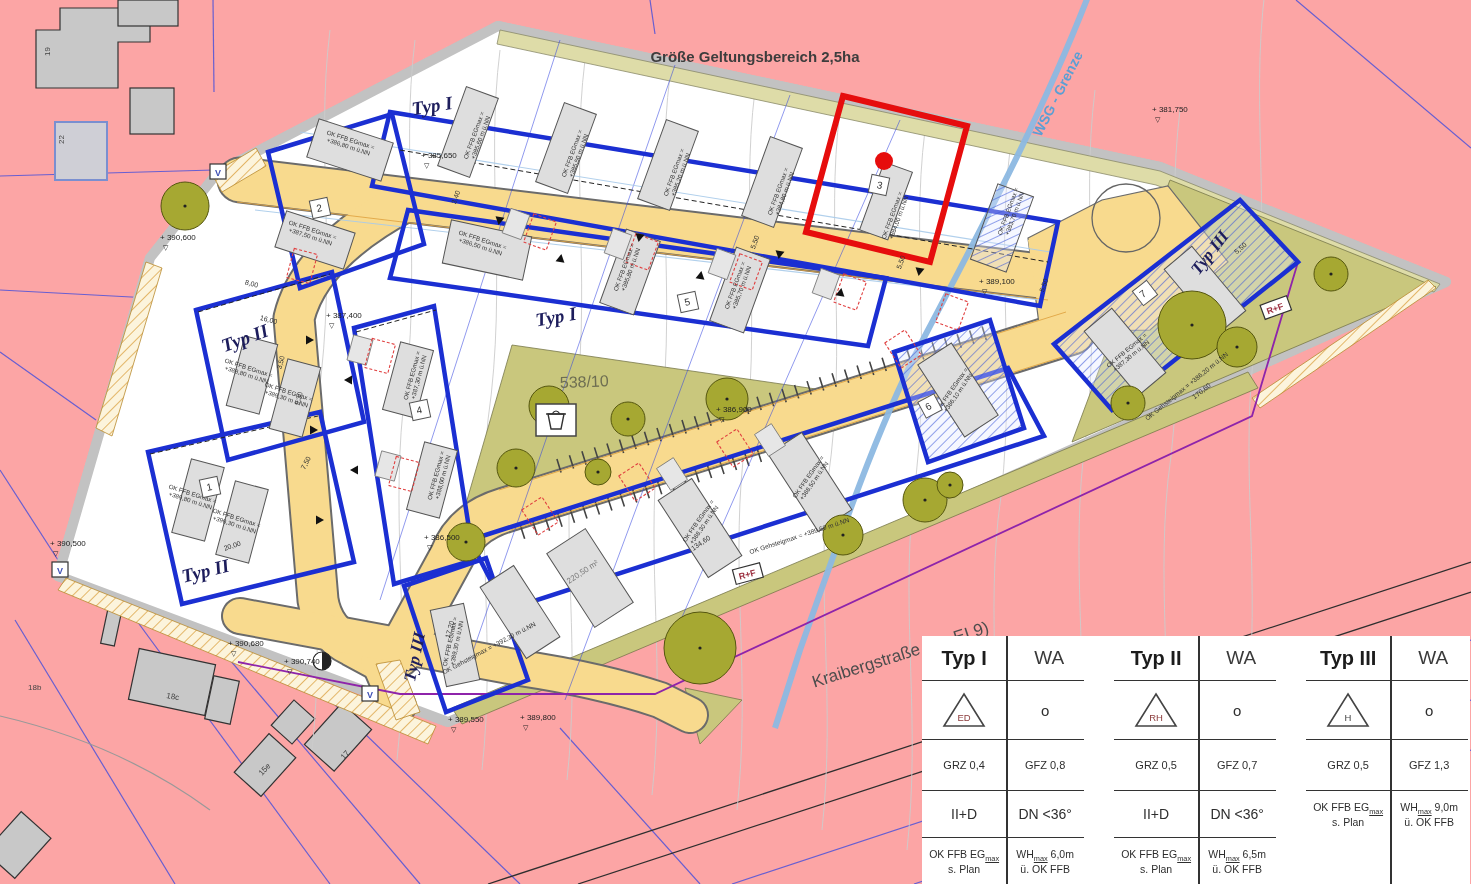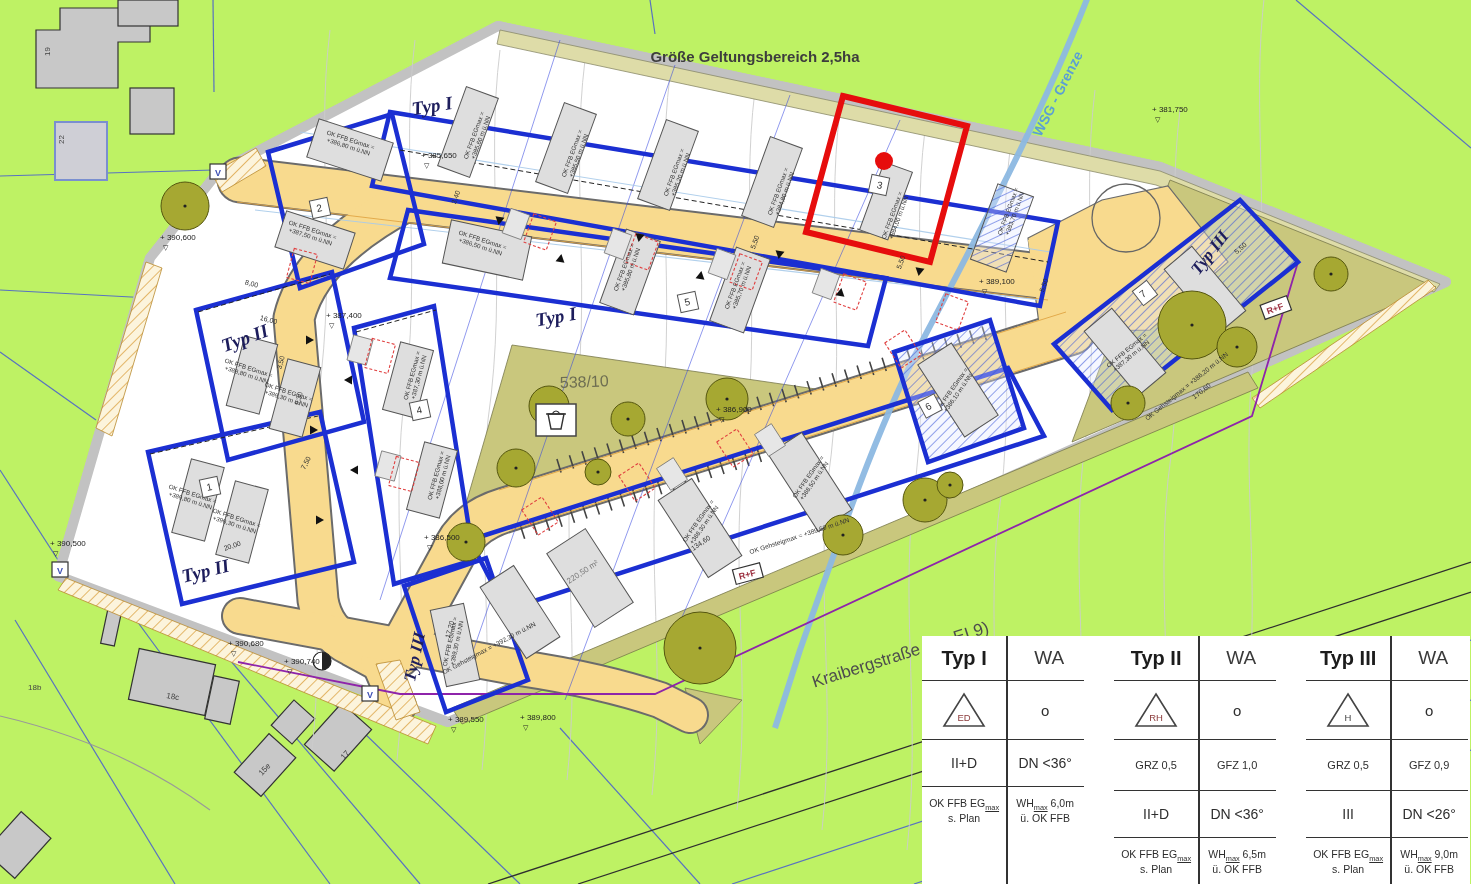--- a/index.html
+++ b/index.html
@@ -1,16 +1,16 @@
 <!DOCTYPE html>
 <html><head>
 <meta charset="utf-8">
 <style>
   html,body{margin:0;padding:0;background:#fff;}
-  .stage{position:relative;width:1471px;height:884px;background:#bef264;overflow:hidden;
+  .stage{position:relative;width:1471px;height:884px;background:#fca5a5;overflow:hidden;
          font-family:"Liberation Sans",sans-serif;}
   svg text{font-family:"Liberation Sans",sans-serif;}
   svg text.serif{font-family:"Liberation Serif",serif;font-style:italic;font-weight:bold;}
   
   .legend{position:absolute;left:922px;top:636px;width:548px;height:248px;display:flex;gap:30px;
           background:#fff;}
   .ltable{position:relative;width:162px;}
   .ldiv{position:absolute;top:0;bottom:0;left:52%;width:1.5px;background:#333;}
   .lrow{display:flex;align-items:center;}
   .lrow+.lrow{border-top:1.5px solid #333;}
@@ -411,20 +411,24 @@
         </div>
         <div class="lrow lsym">
           <div class="lc c1">
             <svg width="48" height="40">
               <path d="M24,4 L44,36 L4,36 Z" fill="none" stroke="#444" stroke-width="1.6"></path>
               <text x="24" y="31" text-anchor="middle" font-size="9.5" fill="#8a3a3a">ED</text>
             </svg>
           </div>
           <div class="lc c2">o</div>
         </div>
+        <div class="lrow lgrz">
+          <div class="lc c1">GRZ 0,4</div>
+          <div class="lc c2">GFZ 0,8</div>
+        </div>
         <div class="lrow lsto">
           <div class="lc c1">II+D</div>
           <div class="lc c2">DN &lt;36°</div>
         </div>
         <div class="lrow lffb">
           <div class="lc c1">
             <div>OK FFB EG<sub>max</sub></div>
             <div>s. Plan</div>
           </div>
           <div class="lc c2">
@@ -443,21 +447,21 @@
           <div class="lc c1">
             <svg width="48" height="40">
               <path d="M24,4 L44,36 L4,36 Z" fill="none" stroke="#444" stroke-width="1.6"></path>
               <text x="24" y="31" text-anchor="middle" font-size="9.5" fill="#8a3a3a">RH</text>
             </svg>
           </div>
           <div class="lc c2">o</div>
         </div>
         <div class="lrow lgrz">
           <div class="lc c1">GRZ 0,5</div>
-          <div class="lc c2">GFZ 1,0</div>
+          <div class="lc c2">GFZ 0,7</div>
         </div>
         <div class="lrow lsto">
           <div class="lc c1">II+D</div>
           <div class="lc c2">DN &lt;36°</div>
         </div>
         <div class="lrow lffb">
           <div class="lc c1">
             <div>OK FFB EG<sub>max</sub></div>
             <div>s. Plan</div>
           </div>
@@ -477,25 +481,21 @@
           <div class="lc c1">
             <svg width="48" height="40">
               <path d="M24,4 L44,36 L4,36 Z" fill="none" stroke="#444" stroke-width="1.6"></path>
               <text x="24" y="31" text-anchor="middle" font-size="9.5" fill="#444444">H</text>
             </svg>
           </div>
           <div class="lc c2">o</div>
         </div>
         <div class="lrow lgrz">
           <div class="lc c1">GRZ 0,5</div>
-          <div class="lc c2">GFZ 0,9</div>
-        </div>
-        <div class="lrow lsto">
-          <div class="lc c1">III</div>
-          <div class="lc c2">DN &lt;26°</div>
+          <div class="lc c2">GFZ 1,3</div>
         </div>
         <div class="lrow lffb">
           <div class="lc c1">
             <div>OK FFB EG<sub>max</sub></div>
             <div>s. Plan</div>
           </div>
           <div class="lc c2">
             <div>WH<sub>max</sub> 9,0m</div>
             <div>ü. OK FFB</div>
           </div>

